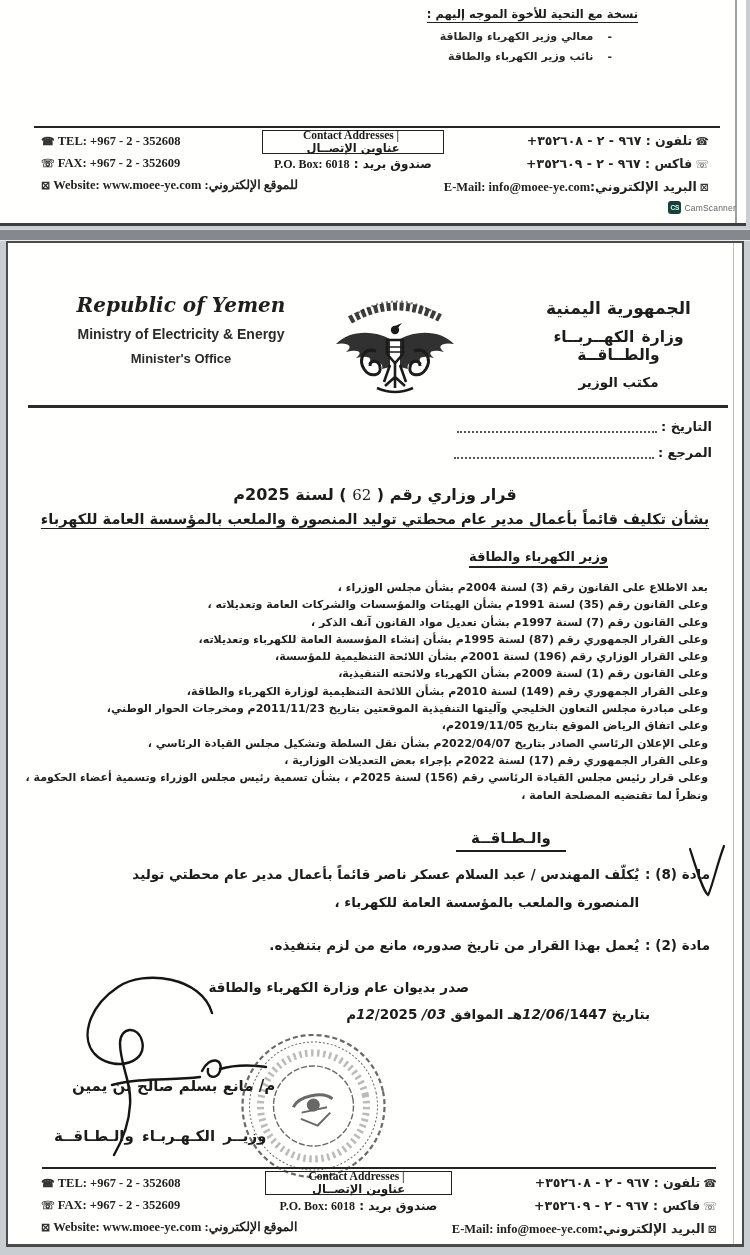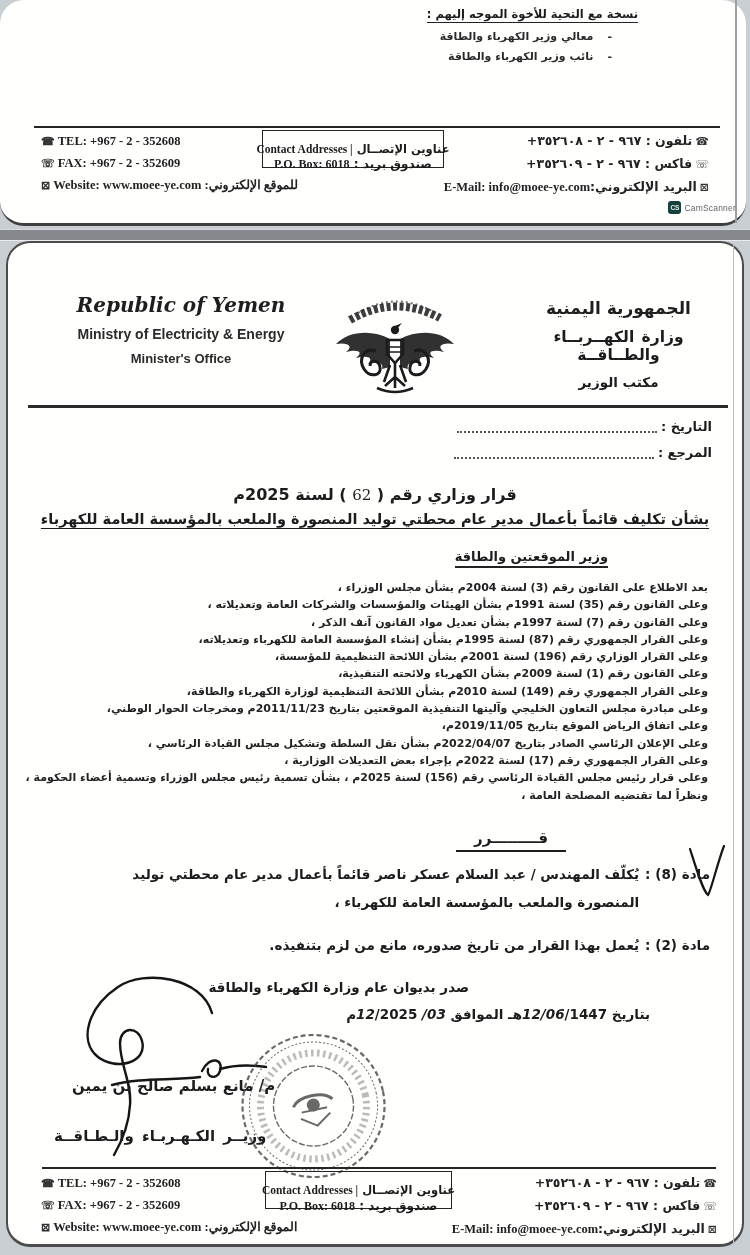--- a/index.html
+++ b/index.html
@@ -1,19 +1,19 @@
 <!DOCTYPE html>
 <html lang="ar"><head>
 <meta charset="utf-8">
 <style>
   * { margin:0; padding:0; box-sizing:border-box; }
   html,body { width:750px; height:1255px; overflow:hidden; }
   body { background:#c9ced3; position:relative; font-family:"DejaVu Sans",sans-serif; color:#1c1c1c; }
 
-  .sheet { background:#fffffe; position:absolute;border-radius:24px; }
+  .sheet { background:#fffffe; position:absolute; }
   #page1 { top:0; left:0; width:746px; height:226px; border-bottom:3px solid #3e3e3e; }
   #page1 .edge-line { position:absolute; top:0; bottom:0; right:9px; width:2px; background:#9aa0a5; }
   #separator { position:absolute; top:229px; left:0; width:750px; height:12px; background:#85898e; border-top:1px solid #d7dadd; border-bottom:1px solid #e9ebed; }
   #page2 { top:241px; left:6px; width:738px; height:1006px; border:2px solid #4b4b4b; border-bottom-width:3px; }
   #page2 .inner-right-line { position:absolute; right:8px; top:0; bottom:0; width:1px; background:#bcc0c4; }
 
   .ar { direction:rtl; font-family:"DejaVu Sans",sans-serif; }
   .en-serif { font-family:"Liberation Serif",serif; }
 
   
@@ -21,21 +21,21 @@
   .dist-heading { font-size:11.5px; font-weight:700; border-bottom:1.5px solid #222; display:inline-block; padding-bottom:1px; }
   .dist-item { font-size:11px; font-weight:700; margin-top:7px; padding-right:26px; color:#2a2a2a; }
   .dist-item .dash { margin-left:14px; }
 
   
   .footer-rule { position:absolute; left:34px; right:26px; border-top:2.5px solid #242424; }
   .f-col { position:absolute; font-size:12.5px; font-weight:700; line-height:22px; white-space:nowrap; }
   .f-left { font-family:"Liberation Serif",serif; color:#222; }
   .f-right { direction:rtl; text-align:right; color:#222; }
   .f-icon { display:inline-block; font-size:11px; margin:0 3px; color:#333; }
-  .contact-box { position:absolute; border:1.6px solid #222; height:38px; display:flex; align-items:center; justify-content:center; font-size:11.5px; font-weight:700; white-space:nowrap; }
+  .contact-box { position:absolute; border:1.6px solid #222; height:24px; display:flex; align-items:center; justify-content:center; font-size:11.5px; font-weight:700; white-space:nowrap;flex-direction:column; }
   .contact-box .cb-en { font-family:"Liberation Serif",serif; margin-right:4px; }
   .pobox { position:absolute; font-size:12px; font-weight:700; white-space:nowrap; direction:rtl; text-align:center; }
   .ar-label { direction:rtl; unicode-bidi:isolate; }
 
   
   .cam-badge { position:absolute; right:10px; top:201px; display:flex; align-items:center; gap:3px; }
   .cam-icon { width:13px; height:13px; background:#16403c; border-radius:3px; color:#e7efee; font-size:6.5px; font-weight:700; display:flex; align-items:center; justify-content:center; font-family:"Liberation Sans",sans-serif; }
   .cam-text { font-size:8.5px; color:#5f6putat468;} 
   .cam-text { font-size:8.5px; color:#62666a; font-family:"Liberation Sans",sans-serif; letter-spacing:.2px; }
 
@@ -175,39 +175,39 @@
 
   <div class="meta-ar">
     <div><span>التاريخ :</span><span class="dotline" style="width:200px"></span></div>
     <div><span>المرجع :</span><span class="dotline" style="width:200px"></span></div>
   </div>
 
   <div class="title">
     <span>قرار وزاري رقم ( </span><span class="hand-num">62</span><span> ) لسنة 2025م</span>
   </div>
   <div class="subject">بشأن تكليف قائماً بأعمال مدير عام محطتي توليد المنصورة والملعب بالمؤسسة العامة للكهرباء</div>
-  <div class="issuer">وزير الموقعتين والطاقة</div>
+  <div class="issuer">وزير الكهرباء والطاقة</div>
 
   <div class="preamble">
     <div>بعد الاطلاع على القانون رقم (3) لسنة 2004م بشأن مجلس الوزراء ،</div>
     <div>وعلى القانون رقم (35) لسنة 1991م بشأن الهيئات والمؤسسات والشركات العامة وتعديلاته ،</div>
     <div>وعلى القانون رقم (7) لسنة 1997م بشأن تعديل مواد القانون آنف الذكر ،</div>
     <div>وعلى القرار الجمهوري رقم (87) لسنة 1995م بشأن إنشاء المؤسسة العامة للكهرباء وتعديلاته،</div>
     <div>وعلى القرار الوزاري رقم (196) لسنة 2001م بشأن اللائحة التنظيمية للمؤسسة،</div>
     <div>وعلى القانون رقم (1) لسنة 2009م بشأن الكهرباء ولائحته التنفيذية،</div>
     <div>وعلى القرار الجمهوري رقم (149) لسنة 2010م بشأن اللائحة التنظيمية لوزارة الكهرباء والطاقة،</div>
     <div>وعلى مبادرة مجلس التعاون الخليجي وآليتها التنفيذية الموقعتين بتاريخ 2011/11/23م ومخرجات الحوار الوطني،</div>
     <div>وعلى اتفاق الرياض الموقع بتاريخ 2019/11/05م،</div>
     <div>وعلى الإعلان الرئاسي الصادر بتاريخ 2022/04/07م بشأن نقل السلطة وتشكيل مجلس القيادة الرئاسي ،</div>
     <div>وعلى القرار الجمهوري رقم (17) لسنة 2022م بإجراء بعض التعديلات الوزارية ،</div>
     <div>وعلى قرار رئيس مجلس القيادة الرئاسي رقم (156) لسنة 2025م ، بشأن تسمية رئيس مجلس الوزراء وتسمية أعضاء الحكومة ،</div>
     <div>ونظراً لما تقتضيه المصلحة العامة ،</div>
   </div>
 
-  <div class="decree-word">قـــــــــرر</div>
+  <div class="decree-word">والـطـاقــة</div>
 
   <svg class="checkmark" width="42" height="60" viewBox="0 0 42 60">
     <path d="M4,6 C11,28 17,48 22,52 C25,48 32,18 38,3" stroke="#161616" stroke-width="2.2" fill="none" stroke-linecap="round"></path>
   </svg>
 
   <div class="article" id="article1">
     <span class="a-label">مادة (8) :</span>
     <span class="a-text">يُكلّف المهندس / عبد السلام عسكر ناصر  قائماً بأعمال مدير  عام محطتي توليد المنصورة والملعب بالمؤسسة العامة للكهرباء ،</span>
   </div>
   <div class="article" id="article2">

